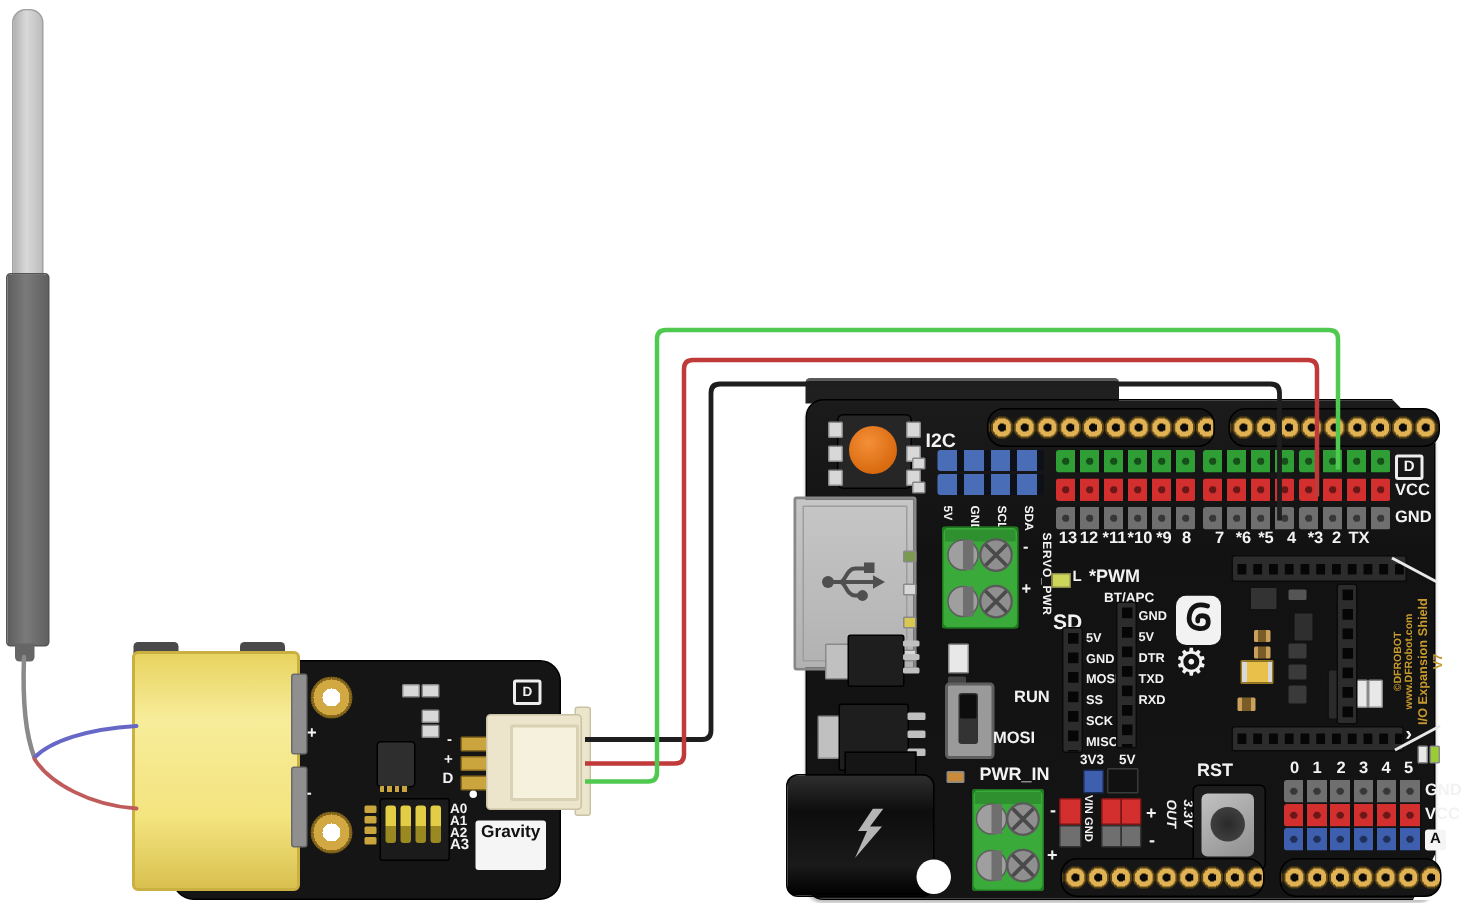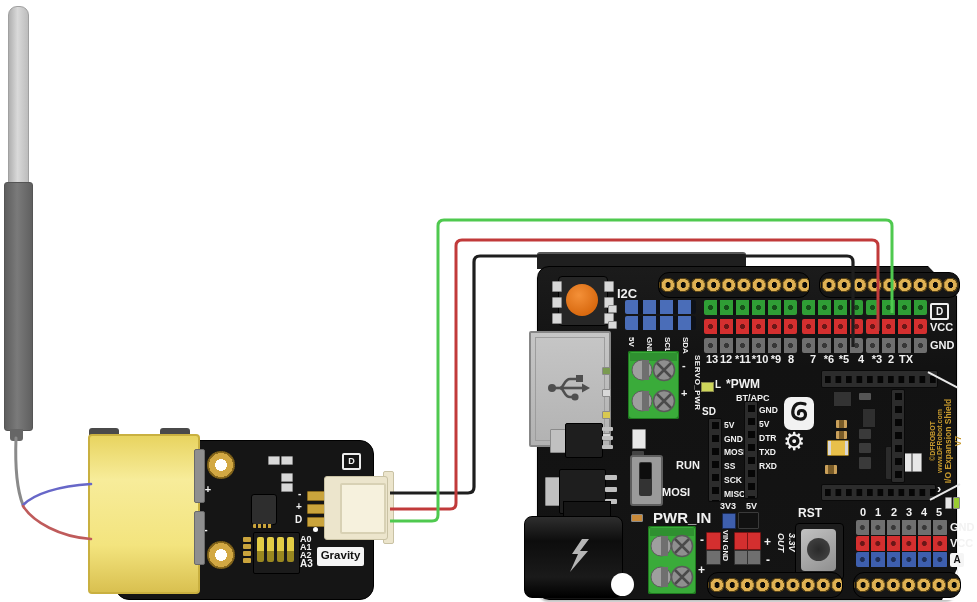--- a/index.html
+++ b/index.html
@@ -95,21 +95,21 @@
     <span class="lbl it" style="left:184px;top:117px;font-size:10px;">A3</span>
 
     <span class="lbl" style="left:182px;top:47px;font-size:10px;">-</span>
     <span class="lbl" style="left:180px;top:60px;font-size:10px;">+</span>
     <span class="lbl" style="left:179px;top:73px;font-size:10px;">D</span>
     <div class="smd" style="left:191px;top:50px;width:18px;height:8px;background:#caa43c;border:1px solid #8a6a1e;"></div>
     <div class="smd" style="left:191px;top:63px;width:18px;height:8px;background:#caa43c;border:1px solid #8a6a1e;"></div>
     <div class="smd" style="left:191px;top:76px;width:18px;height:8px;background:#caa43c;border:1px solid #8a6a1e;"></div>
     <div class="smd" style="left:197px;top:86px;width:5px;height:5px;border-radius:50%;background:#fff;"></div>
 
-    <div class="whitebox" style="left:201px;top:106px;width:47px;height:19px;font-size:11.5px;line-height:17px;">Gravity</div>
+    <div class="whitebox" style="left:201px;top:106px;width:47px;height:33px;font-size:11.5px;line-height:17px;">Gravity</div>
   </div>
 
   <div class="a" style="left:89px;top:428px;width:30px;height:16px;background:#4a4a4a;border-radius:3px;"></div>
   <div class="a" style="left:160px;top:428px;width:30px;height:16px;background:#4a4a4a;border-radius:3px;"></div>
   <div class="a" style="left:89px;top:572px;width:30px;height:16px;background:#4a4a4a;border-radius:3px;"></div>
   <div class="a" style="left:160px;top:572px;width:30px;height:16px;background:#4a4a4a;border-radius:3px;"></div>
   <div class="a" style="left:88px;top:434px;width:108px;height:156px;border:2px solid #c9b040;border-radius:4px;
               background:linear-gradient(180deg,#e8d460,#f7ec9a 28%,#f3e47e 70%,#d9c050);"></div>
   <div class="a" style="left:194px;top:449px;width:9px;height:52px;background:#8f8f8f;border:1px solid #6a6a6a;border-radius:2px;"></div>
   <div class="a" style="left:194px;top:511px;width:9px;height:52px;background:#8f8f8f;border:1px solid #6a6a6a;border-radius:2px;"></div>
@@ -217,21 +217,21 @@
     </div>
     <span class="lbl" style="left:144px;top:92px;font-size:11px;">-</span>
     <span class="lbl" style="left:143px;top:120px;font-size:11px;">+</span>
     <span class="lbl it vert" style="left:155px;top:88px;font-size:8px;letter-spacing:.5px;">SERVO_PWR</span>
 
     <div class="a" style="left:163px;top:115px;width:11px;height:8px;background:#cdd65a;border:1px solid #8a8a4a;"></div>
     <span class="lbl" style="left:177px;top:112px;font-size:10px;">L</span>
     <span class="lbl it" style="left:188px;top:110px;font-size:12px;">*PWM</span>
     <span class="lbl" style="left:198px;top:126px;font-size:9px;">BT/APC</span>
 
-    <span class="lbl it" style="left:164px;top:139px;font-size:10px;">SD</span>
+    <span class="lbl it" style="left:164px;top:139px;font-size:14px;">SD</span>
     <div class="femcol" style="left:170px;top:151px;width:12px;height:82px;"></div>
     <div class="a coltxt" style="left:186px;top:152px;font-size:8.5px;line-height:13.7px;">
       <span>5V</span>
       <span>GND</span>
       <span>MOSI</span>
       <span>SS</span>
       <span>SCK</span>
       <span>MISO</span>
     </div>
 
@@ -304,21 +304,21 @@
                 background:linear-gradient(180deg,#2e2e2e,#0d0d0d 30%,#1a1a1a 75%,#000);border:1px solid #000;">
       <span class="a" style="left:44px;top:22px;">
         <svg width="22" height="34" viewBox="0 0 22 34">
           <polygon points="13,0 3,15 9,15 1,33 19,12 11,12 20,0" fill="#b5b5b5"></polygon>
         </svg>
       </span>
     </div>
     <div class="a" style="left:73px;top:306px;width:23px;height:23px;border-radius:50%;background:#fff;"></div>
 
     <div class="pad" style="left:93px;top:247px;width:10px;height:6px;background:#c98a3a;"></div>
-    <span class="lbl it" style="left:115px;top:242px;font-size:15px;">PWR_IN</span>
+    <span class="lbl it" style="left:115px;top:242px;font-size:12px;">PWR_IN</span>
     <div class="a" style="left:110px;top:259px;">
       <svg width="48" height="68" viewBox="0 0 48 68">
         <rect x="0" y="0" width="48" height="68" rx="4" fill="#3aab3a" stroke="#1f7a1f" stroke-width="2"></rect>
         <rect x="2" y="2" width="44" height="8" fill="#2f9030"></rect>
         <circle cx="13" cy="20" r="10" fill="#9f9f9f" stroke="#5e5e5e"></circle>
         <rect x="13" y="10" width="7" height="20" fill="#6f6f6f"></rect>
         <circle cx="34" cy="20" r="10.5" fill="#8f8f8f" stroke="#5a5a5a" stroke-width="1.5"></circle>
         <path d="M27 13 L41 27 M41 13 L27 27" stroke="#4a4a4a" stroke-width="2.5"></path>
         <circle cx="13" cy="51" r="10" fill="#9f9f9f" stroke="#5e5e5e"></circle>
         <rect x="13" y="41" width="7" height="20" fill="#6f6f6f"></rect>

